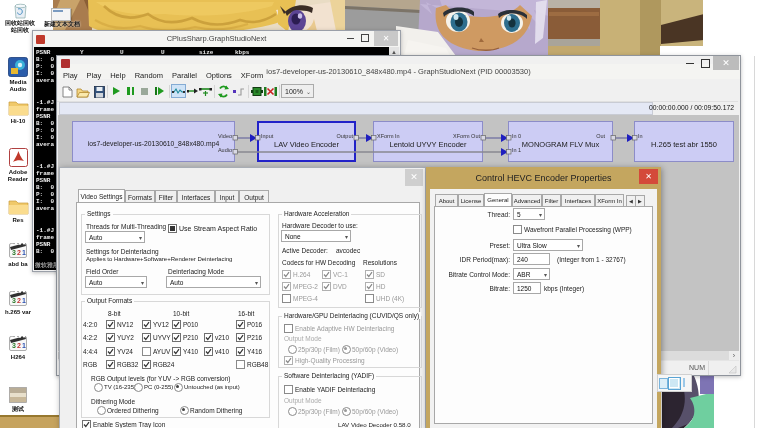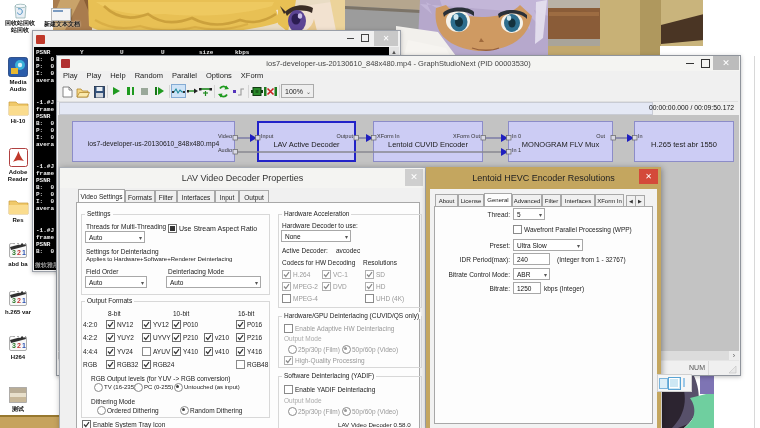--- a/index.html
+++ b/index.html
@@ -154,20 +154,21 @@
 <div style="position:absolute;left:-4px;top:354px;width:44px;text-align:center;font-size:6px;font-weight:bold;color:#111;text-shadow:0 0 2px #fff;line-height:6.5px;">H264</div>
 <svg style="position:absolute;left:9px;top:387px;" width="18" height="16" viewBox="0 0 18 16">
 <rect x="0.5" y="0.5" width="17" height="15" fill="#c8b89a" stroke="#999" stroke-width="0.7"></rect>
 <rect x="1" y="1" width="16" height="8" fill="#b9ad96"></rect>
 <rect x="1" y="6" width="16" height="4" fill="#e8e0cc"></rect>
 </svg>
 <div style="position:absolute;left:-4px;top:406px;width:44px;text-align:center;font-size:6px;font-weight:bold;color:#111;text-shadow:0 0 2px #fff;line-height:6.5px;">测试</div>
 </div>
 
 <div class="win" id="console" style="left:32px;top:30px;width:367px;height:240px;border-color:#9a9fa8;">
+  <div class="titlebar t75" style="height:16px;line-height:16px;">CPlusSharp.GraphStudioNext</div>
   <div class="abs" style="left:3px;top:4px;width:9px;height:9px;background:#c0392b;border-radius:1px;"></div>
   <div class="abs" style="right:46px;top:7px;width:7px;height:1px;background:#444;"></div>
   <div class="abs" style="right:31px;top:3px;width:6px;height:6px;border:1px solid #444;"></div>
   <div class="abs" style="right:2px;top:0px;width:24px;height:15px;background:#c8c8c8;color:#fff;font-size:8px;text-align:center;line-height:15px;">✕</div>
   <div class="abs" id="consbody" style="left:1px;top:16px;width:355px;height:223px;background:#000;overflow:hidden;">
 <div style="position:absolute;left:46px;top:2px;color:#e8e8e8;font:bold 6px 'Liberation Mono',monospace;">Y</div>
 <div style="position:absolute;left:86px;top:2px;color:#e8e8e8;font:bold 6px 'Liberation Mono',monospace;">U</div>
 <div style="position:absolute;left:127px;top:2px;color:#e8e8e8;font:bold 6px 'Liberation Mono',monospace;">U</div>
 <div style="position:absolute;left:165px;top:2px;color:#e8e8e8;font:bold 6px 'Liberation Mono',monospace;">size</div>
 <div style="position:absolute;left:201px;top:2px;color:#e8e8e8;font:bold 6px 'Liberation Mono',monospace;">kbps</div>
@@ -193,21 +194,21 @@
 <div style="position:absolute;left:2px;top:179.5px;color:#f0f0f0;font:bold 6px 'Liberation Mono',monospace;white-space:pre;">-1.#J</div>
 <div style="position:absolute;left:2px;top:186.6px;color:#f0f0f0;font:bold 6px 'Liberation Mono',monospace;white-space:pre;">frame</div>
 <div style="position:absolute;left:2px;top:193.7px;color:#f0f0f0;font:bold 6px 'Liberation Mono',monospace;white-space:pre;">PSNR</div>
 <div style="position:absolute;left:2px;top:200.8px;color:#f0f0f0;font:bold 6px 'Liberation Mono',monospace;white-space:pre;">B:  0</div>
 <div style="position:absolute;left:1px;top:214px;color:#999;font:bold 6px 'Liberation Sans',sans-serif;">微软雅黑</div>
   </div>
   <div class="abs" style="left:356px;top:16px;width:10px;height:10px;background:#e3e3e3;color:#555;font-size:6px;text-align:center;line-height:10px;">▲</div>
 </div>
 
 <div class="win" id="main" style="left:56px;top:55px;width:683px;height:319px;border-color:#8f949c;">
-  <div class="titlebar t75" style="height:15px;line-height:15px;">ios7-developer-us-20130610_848x480.mp4 - GraphStudioNext (PID 00003530)</div>
+  <div class="titlebar t75" style="height:15px;line-height:15px;margin-top:8px;">ios7-developer-us-20130610_848x480.mp4 - GraphStudioNext (PID 00003530)</div>
   <div class="abs" style="left:4px;top:3px;width:9px;height:9px;background:#b03030;border-radius:1px;"></div>
   <div class="abs" style="right:46px;top:7px;width:8px;height:1px;background:#333;"></div>
   <div class="abs" style="right:30px;top:3px;width:7px;height:7px;border:1px solid #333;"></div>
   <div class="abs" style="right:1px;top:0px;width:26px;height:14px;background:#bcbcbc;color:#fff;font-size:9px;text-align:center;line-height:14px;">✕</div>
   <div class="abs t75" style="left:6px;top:15px;height:12px;color:#222;">
     <span style="margin-right:9px;">Play</span><span style="margin-right:9px;">Play</span><span style="margin-right:9px;">Help</span><span style="margin-right:9px;">Random</span><span style="margin-right:9px;">Parallel</span><span style="margin-right:9px;">Options</span><span>XForm</span>
   </div>
   <div class="abs" id="toolbar" style="left:0;top:27px;width:681px;height:18px;background:#f0f0f0;border-bottom:1px solid #e0e0e0;">
 <svg style="position:absolute;left:5px;top:3px;" width="11" height="12">
         <path d="M1,1 L7,1 L10,4 L10,11 L1,11 Z" fill="#fff" stroke="#777" stroke-width="0.9"></path>
@@ -291,23 +292,23 @@
     <svg class="abs" style="right:2px;top:4px;" width="9" height="9">
         <path d="M8,1 L8,8 L1,8 Z" fill="#e8e8e8" stroke="#bbb" stroke-width="0.5"></path>
       </svg>
   </div>
 </div>
 
 <div id="graph">
 <div style="position:absolute;left:72px;top:121px;width:163px;height:41px;background:#ccccf4;border:1px solid #8c8cc8;box-sizing:border-box;"></div>
 <div style="position:absolute;left:72px;top:140px;width:163px;text-align:center;font-size:6.8px;color:#1a1a1a;white-space:nowrap;">ios7-developer-us-20130610_848x480.mp4</div>
 <div style="position:absolute;left:257px;top:121px;width:99px;height:41px;background:#ccccf4;border:2px solid #2222c8;box-sizing:border-box;"></div>
-<div style="position:absolute;left:257px;top:140px;width:99px;text-align:center;font-size:7.5px;color:#1a1a1a;white-space:nowrap;">LAV Active Decoder</div>
+<div style="position:absolute;left:257px;top:140px;width:99px;text-align:center;font-size:7.5px;color:#1a1a1a;white-space:nowrap;">LAV Video Encoder</div>
 <div style="position:absolute;left:373px;top:121px;width:110px;height:41px;background:#ccccf4;border:1px solid #8c8cc8;box-sizing:border-box;"></div>
-<div style="position:absolute;left:373px;top:140px;width:110px;text-align:center;font-size:7.5px;color:#1a1a1a;white-space:nowrap;">Lentoid CUVID Encoder</div>
+<div style="position:absolute;left:373px;top:140px;width:110px;text-align:center;font-size:7.5px;color:#1a1a1a;white-space:nowrap;">Lentoid UYVY Encoder</div>
 <div style="position:absolute;left:508px;top:121px;width:105px;height:41px;background:#ccccf4;border:1px solid #8c8cc8;box-sizing:border-box;"></div>
 <div style="position:absolute;left:508px;top:140px;width:105px;text-align:center;font-size:7.5px;color:#1a1a1a;white-space:nowrap;">MONOGRAM FLV Mux</div>
 <div style="position:absolute;left:634px;top:121px;width:100px;height:41px;background:#ccccf4;border:1px solid #8c8cc8;box-sizing:border-box;"></div>
 <div style="position:absolute;left:634px;top:140px;width:100px;text-align:center;font-size:7.5px;color:#1a1a1a;white-space:nowrap;">H.265 test abr 1550</div>
 <div style="position:absolute;left:192px;top:133px;width:40px;text-align:right;font-size:5.5px;color:#333;white-space:nowrap;">Video</div>
 <div style="position:absolute;left:192px;top:147px;width:40px;text-align:right;font-size:5.5px;color:#333;white-space:nowrap;">Audio</div>
 <div style="position:absolute;left:261px;top:133px;font-size:5.5px;color:#333;white-space:nowrap;">Input</div>
 <div style="position:absolute;left:313px;top:133px;width:40px;text-align:right;font-size:5.5px;color:#333;white-space:nowrap;">Output</div>
 <div style="position:absolute;left:377px;top:133px;font-size:5.5px;color:#333;white-space:nowrap;">XForm In</div>
 <div style="position:absolute;left:440px;top:133px;width:40px;text-align:right;font-size:5.5px;color:#333;white-space:nowrap;">XForm Out</div>
@@ -339,21 +340,20 @@
         <rect x="425" y="80.5" width="4.5" height="4.5"></rect>
         <rect x="450.5" y="80.5" width="4.5" height="4.5"></rect>
         <rect x="450.5" y="94.5" width="4.5" height="4.5"></rect>
         <rect x="555" y="80.5" width="4.5" height="4.5"></rect>
         <rect x="576.5" y="80.5" width="4.5" height="4.5"></rect>
       </g>
     </svg>
 </div>
 
 <div class="win" id="lav" style="left:59px;top:167px;width:365px;height:261px;border-color:#a8adb5;box-shadow:1px 1px 6px rgba(0,0,0,.3);">
-  <div class="titlebar" style="height:20px;line-height:20px;font-size:9px;color:#333;">LAV Video Decoder Properties</div>
   <div class="abs" style="right:2px;top:1px;width:18px;height:17px;background:#cfcfcf;color:#fff;font-size:9px;text-align:center;line-height:17px;">✕</div>
   <div id="lavbody">
 <div style="position:absolute;left:18px;top:21px;width:47px;height:14px;background:#fdfdfd;border:1px solid #a8a8a8;border-bottom:none;box-sizing:border-box;font-size:6.5px;text-align:center;line-height:13px;color:#222;">Video Settings</div>
 <div style="position:absolute;left:65px;top:22px;width:30px;height:13px;background:#f0f0f0;border:1px solid #a8a8a8;border-bottom:none;box-sizing:border-box;font-size:6.5px;text-align:center;line-height:13px;color:#222;">Formats</div>
 <div style="position:absolute;left:95px;top:22px;width:22px;height:13px;background:#f0f0f0;border:1px solid #a8a8a8;border-bottom:none;box-sizing:border-box;font-size:6.5px;text-align:center;line-height:13px;color:#222;">Filter</div>
 <div style="position:absolute;left:117px;top:22px;width:38px;height:13px;background:#f0f0f0;border:1px solid #a8a8a8;border-bottom:none;box-sizing:border-box;font-size:6.5px;text-align:center;line-height:13px;color:#222;">Interfaces</div>
 <div style="position:absolute;left:155px;top:22px;width:24px;height:13px;background:#f0f0f0;border:1px solid #a8a8a8;border-bottom:none;box-sizing:border-box;font-size:6.5px;text-align:center;line-height:13px;color:#222;">Input</div>
 <div style="position:absolute;left:179px;top:22px;width:30px;height:13px;background:#f0f0f0;border:1px solid #a8a8a8;border-bottom:none;box-sizing:border-box;font-size:6.5px;text-align:center;line-height:13px;color:#222;">Output</div>
 <div style="position:absolute;left:16px;top:34px;width:344px;height:227px;background:#fdfdfd;border:1px solid #a8a8a8;box-sizing:border-box;"></div>
 <div style="position:absolute;left:21px;top:46px;width:187px;height:79px;border:1px solid #d8d8d8;"></div>
@@ -553,21 +553,21 @@
 <div style="position:absolute;left:224px;top:229px;font-size:6.5px;color:#aaa;white-space:nowrap;">Output Mode</div>
 <div style="position:absolute;left:228px;top:239px;width:7px;height:7px;background:#fff;border:1px solid #8a8a8a;border-radius:50%;"></div>
 <div style="position:absolute;left:238px;top:240px;font-size:6.5px;color:#999;white-space:nowrap;">25p/30p (Film)</div>
 <div style="position:absolute;left:282px;top:239px;width:7px;height:7px;background:#fff;border:1px solid #8a8a8a;border-radius:50%;"></div>
 <div style="position:absolute;left:284px;top:241px;width:3px;height:3px;background:#999;border-radius:50%;"></div>
 <div style="position:absolute;left:292px;top:240px;font-size:6.5px;color:#999;white-space:nowrap;">50p/60p (Video)</div>
   </div>
 </div>
 
 <div class="abs" id="lentoid" style="left:426px;top:167px;width:235px;height:261px;background:#c4a65f;box-shadow:1px 1px 6px rgba(0,0,0,.35);">
-  <div class="abs" style="left:0;top:0;right:0;height:22px;text-align:center;line-height:22px;font-size:9px;color:#222;">Lentoid HEVC Encoder Resolutions</div>
+  <div class="abs" style="left:0;top:0;right:0;height:22px;text-align:center;line-height:22px;font-size:9px;color:#222;">Control HEVC Encoder Properties</div>
   <div class="abs" style="right:3px;top:2px;width:19px;height:15px;background:#d44a3a;color:#fff;font-size:8px;text-align:center;line-height:15px;">✕</div>
   <div class="abs" id="lenbody" style="left:4px;top:22px;width:227px;height:239px;background:#f2f2f2;">
 <div style="position:absolute;left:5px;top:5px;width:23px;height:13px;background:#f0f0f0;border:1px solid #a8a8a8;border-bottom:none;box-sizing:border-box;font-size:6px;text-align:center;line-height:13px;color:#222;">About</div>
 <div style="position:absolute;left:28px;top:5px;width:26px;height:13px;background:#f0f0f0;border:1px solid #a8a8a8;border-bottom:none;box-sizing:border-box;font-size:6px;text-align:center;line-height:13px;color:#222;">License</div>
 <div style="position:absolute;left:54px;top:4px;width:28px;height:14px;background:#fdfdfd;border:1px solid #a8a8a8;border-bottom:none;box-sizing:border-box;font-size:6px;text-align:center;line-height:13px;color:#222;">General</div>
 <div style="position:absolute;left:82px;top:5px;width:30px;height:13px;background:#f0f0f0;border:1px solid #a8a8a8;border-bottom:none;box-sizing:border-box;font-size:6px;text-align:center;line-height:13px;color:#222;">Advanced</div>
 <div style="position:absolute;left:112px;top:5px;width:19px;height:13px;background:#f0f0f0;border:1px solid #a8a8a8;border-bottom:none;box-sizing:border-box;font-size:6px;text-align:center;line-height:13px;color:#222;">Filter</div>
 <div style="position:absolute;left:131px;top:5px;width:34px;height:13px;background:#f0f0f0;border:1px solid #a8a8a8;border-bottom:none;box-sizing:border-box;font-size:6px;text-align:center;line-height:13px;color:#222;">Interfaces</div>
 <div style="position:absolute;left:165px;top:5px;width:29px;height:13px;background:#f0f0f0;border:1px solid #a8a8a8;border-bottom:none;box-sizing:border-box;font-size:6px;text-align:center;line-height:13px;color:#222;">XForm In</div>
 <div style="position:absolute;left:196px;top:6px;width:8px;height:11px;background:#f0f0f0;border:1px solid #a8a8a8;font-size:5px;text-align:center;line-height:11px;color:#333;">◀</div>

